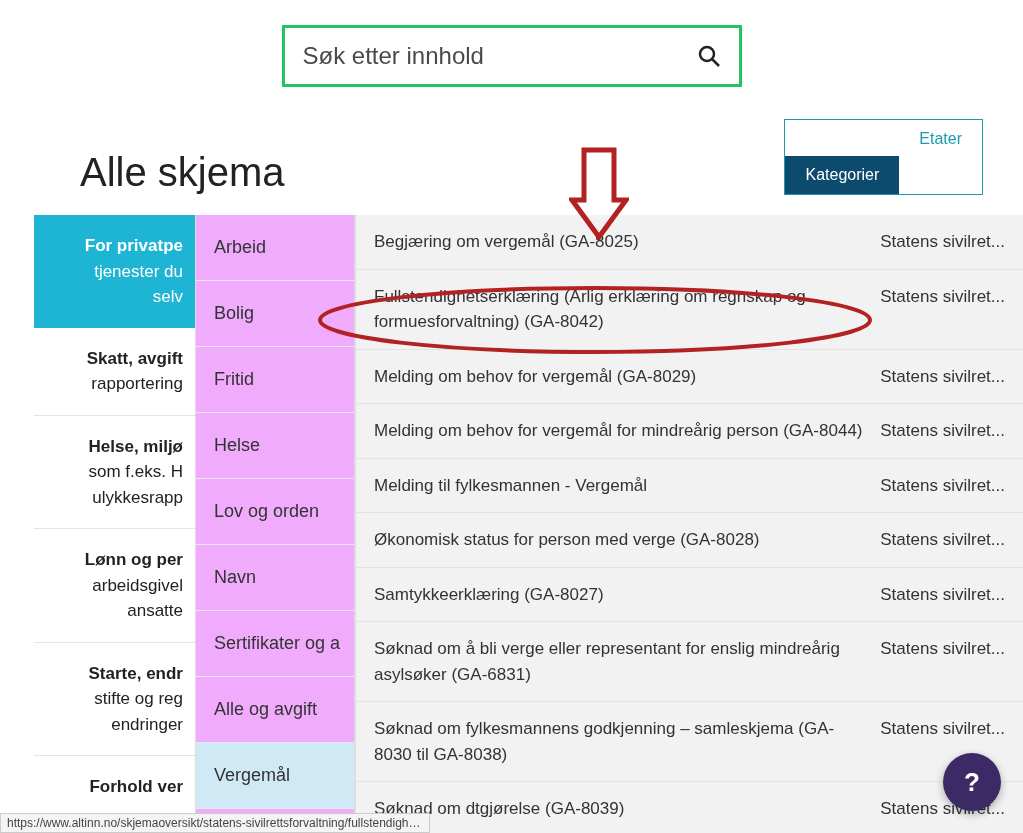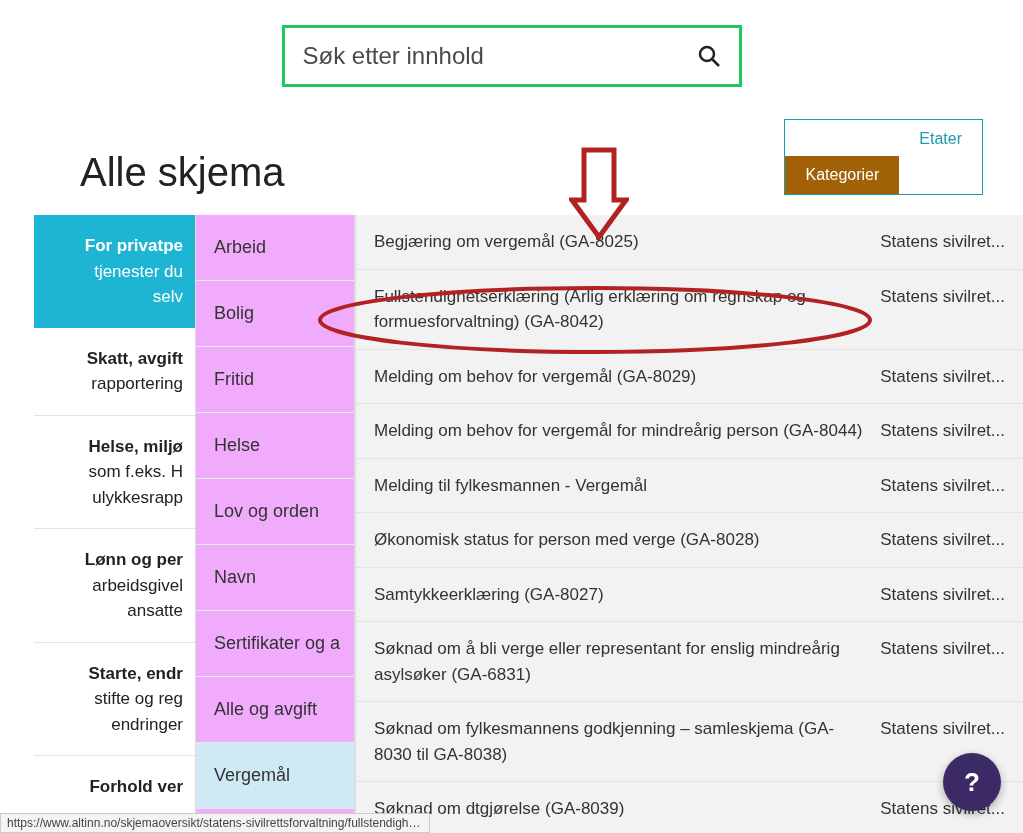--- a/index.html
+++ b/index.html
@@ -52,21 +52,21 @@
     border: 1px solid #1e9ab0;
   }
   .tab-btn {
     padding: 10px 20px;
     font-size: 16px;
     background: #fff;
     color: #1e9ab0;
     cursor: pointer;
   }
   .tab-btn.active {
-    background: #a16207;
+    background: #0c4a6e;
     color: #fff;
     margin-top: 36px;
   }
 
   .main-area {
     position: relative;
     display: flex;
   }
   .left-col {
     width: 195px;

